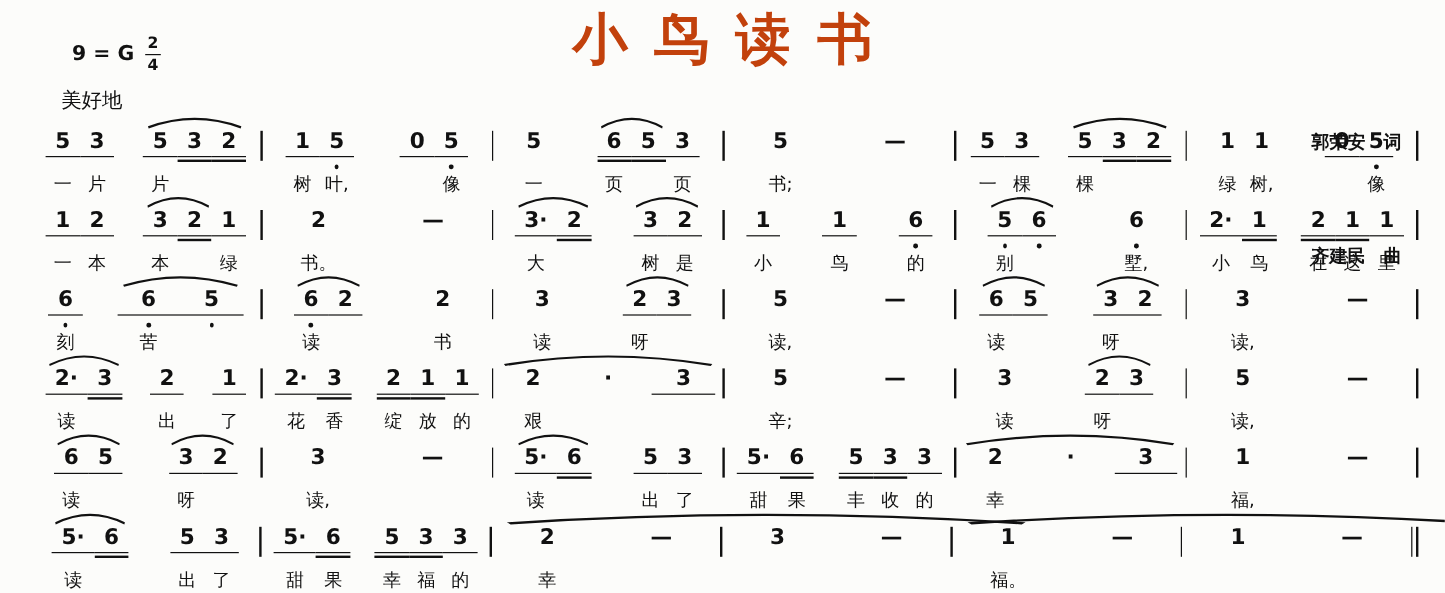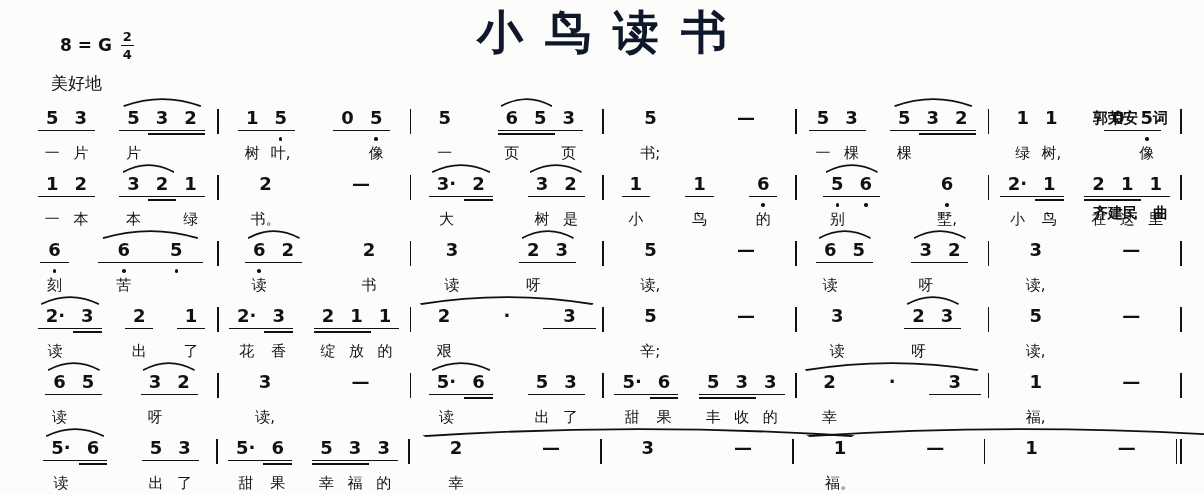--- a/index.html
+++ b/index.html
@@ -5,21 +5,21 @@
   html,body{margin:0;padding:0;}
   body{
     width:1204px;height:494px;position:relative;overflow:hidden;
     background:#fcfcfa;color:#111;
     font-family:"DejaVu Sans","Liberation Sans",sans-serif;
   }
   .page{position:absolute;inset:0;}
   .title{
     position:absolute;top:2px;left:0;right:0;text-align:center;text-indent:22px;
     font-family:"DejaVu Serif","Liberation Serif",serif;font-weight:bold;
-    font-size:46px;letter-spacing:22px;color:#0f172a;
+    font-size:46px;letter-spacing:22px;color:#c2410c;
   }
   .keysig{position:absolute;left:60px;top:30px;font-size:17px;font-weight:bold;
     display:flex;align-items:center;gap:9px;}
   .frac{display:inline-flex;flex-direction:column;align-items:center;line-height:1;
     font-size:13px;font-weight:bold;}
   .fracline{width:13px;height:1.6px;background:#111;margin:1.5px 0;}
   .tempo{position:absolute;left:51px;top:72px;font-size:17px;}
   .credits{position:absolute;right:36px;top:40px;font-size:15px;line-height:2.1;
     white-space:pre;text-align:left;font-weight:bold;}
   .score{position:absolute;left:26px;right:22px;top:96px;}
@@ -42,21 +42,21 @@
     pointer-events:none;overflow:visible;}
 </style>
 </head>
 <body>
 
 <div class="page">
 
   <div class="title">小鸟读书</div>
 
   <div class="keysig">
-    <span>8 = G</span>
+    <span>9 = G</span>
     <span class="frac">
       <span>2</span>
       <span class="fracline"></span>
       <span>4</span>
     </span>
   </div>
 
   <div class="tempo">美好地</div>
 
   <div class="credits">

